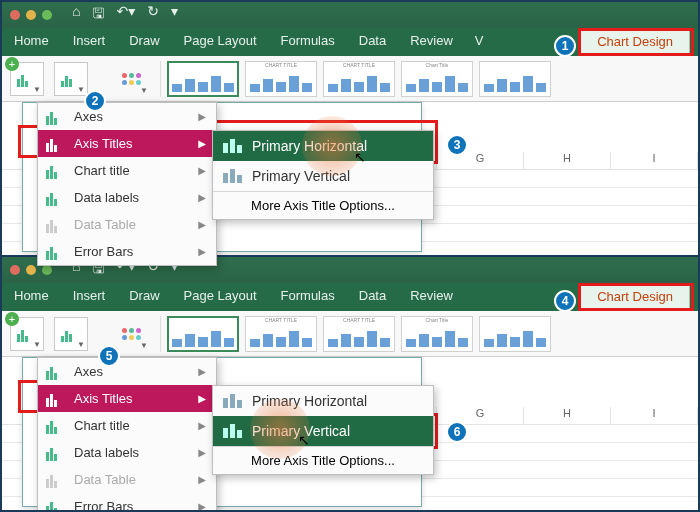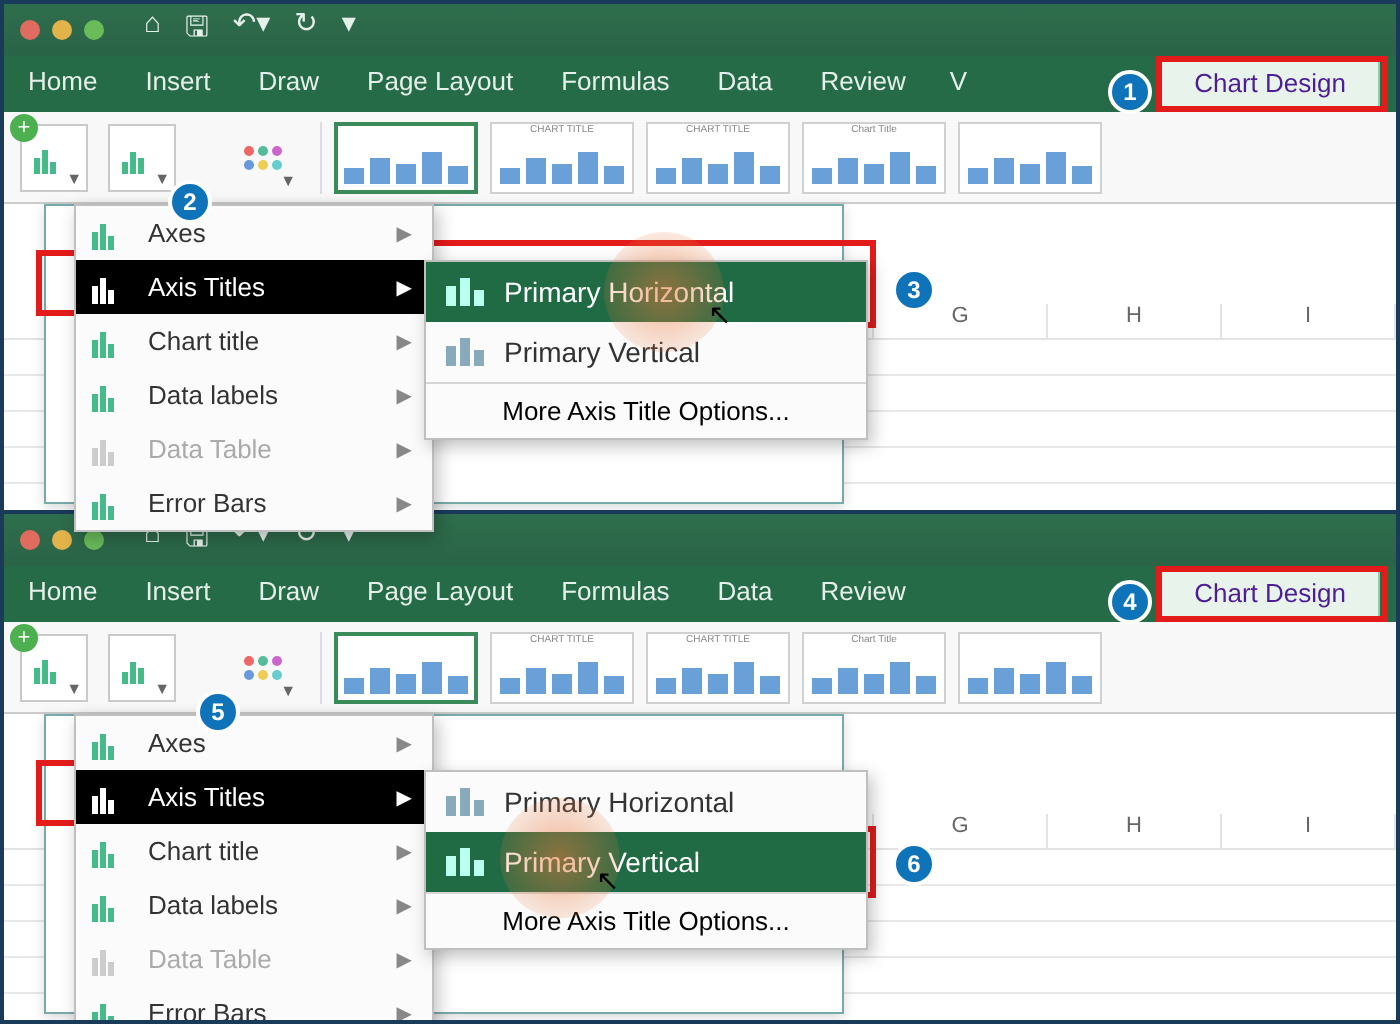--- a/index.html
+++ b/index.html
@@ -9,21 +9,21 @@
 
   .titlebar { height: 26px; background: linear-gradient(#2e6e4d,#2a6346); display:flex; align-items:center; padding:0 8px; gap:10px; }
   .traffic { display:flex; gap:6px; }
   .dot { width:10px; height:10px; border-radius:50%; }
   .red{background:#e06b5f;} .yel{background:#e2b24b;} .grn{background:#6bbb5a;}
   .qat { display:flex; gap:12px; margin-left:10px; }
   .qat-icon { color:#e6f0ea; font-size:14px; }
 
   .tabbar { height:28px; background:#266b47; display:flex; align-items:stretch; position:relative; }
   .tab { color:#e6f0ea; font-size:13px; padding:5px 12px; cursor:pointer; }
-  .tab.active { background:#e8f3ec; color:#4c1d95; border:1px solid #9cc7af; border-bottom:none; position:absolute; right:8px; top:0; height:28px; padding:5px 16px; }
+  .tab.active { background:#e8f3ec; color:#c2410c; border:1px solid #9cc7af; border-bottom:none; position:absolute; right:8px; top:0; height:28px; padding:5px 16px; }
   .hlbox { border:3px solid #e41b1b; position:absolute; }
 
   .badge { position:absolute; width:22px; height:22px; border-radius:50%; background:#0e73b8; border:2px solid #fff; color:#fff; font-size:12px; font-weight:bold; display:flex; align-items:center; justify-content:center; z-index:50; }
 
   .ribbon { height:46px; background:#f7f8f7; border-bottom:1px solid #ccc; display:flex; align-items:center; padding:4px 8px; gap:10px; position:relative; }
   .bigbtn { width:34px; height:34px; background:#fff; border:1px solid #c9c9c9; display:inline-flex; align-items:center; justify-content:center; position:relative; }
   .tiny-arrow { position:absolute; right:2px; bottom:1px; font-size:8px; color:#666; }
   .plus { position:absolute; left:-6px; top:-6px; width:14px; height:14px; border-radius:50%; background:#4caf50; color:#fff; font-size:11px; line-height:14px; text-align:center; }
   .colordots { display:flex; flex-wrap:wrap; width:22px; gap:2px; }
   .colordots span{ width:5px;height:5px;border-radius:50%; }
@@ -37,21 +37,21 @@
   .sheet { position:absolute; left:0; right:0; top:100px; bottom:0; background:#fff; }
   .colhdrs { position:absolute; top:50px; left:0; right:0; height:18px; display:flex; }
   .colhdrs div{ flex:1; border-right:1px solid #e3e3e3; border-bottom:1px solid #e3e3e3; text-align:center; font-size:11px; color:#666; }
   .gridrow { height:18px; border-bottom:1px solid #e8e8e8; }
 
   .chartobj { position:absolute; left:20px; top:100px; width:400px; height:150px; border:1px solid #7aa; background:#fff; box-shadow:0 2px 6px rgba(0,0,0,.15); }
 
   .menu { position:absolute; background:#fbfbfb; border:1px solid #bfbfbf; box-shadow:2px 3px 8px rgba(0,0,0,.25); z-index:30;margin-left:17px; }
   .menu-item { height:27px; display:flex; align-items:center; padding:0 10px 0 8px; gap:8px; font-size:13px; color:#333; position:relative; }
   .menu-item .chev { margin-left:auto; font-size:10px; color:#888; }
-  .menu-item.sel { background:#000000; color:#fff; }
+  .menu-item.sel { background:#be185d; color:#fff; }
   .menu-item.sel .chev { color:#fff; }
   .mi-icon { width:20px; height:16px; display:flex; align-items:flex-end; gap:1px; }
   .mi-icon span{ width:3px; background:#4b8; }
   .mi-icon.dim span{ background:#ccc; }
 
   .submenu { position:absolute; background:#fbfbfb; border:1px solid #bfbfbf; box-shadow:2px 3px 8px rgba(0,0,0,.25); z-index:40; }
   .sub-item { height:30px; display:flex; align-items:center; padding:0 14px 0 10px; gap:10px; font-size:14px; color:#333; }
   .sub-item.sel { background:#206b44; color:#fff; }
   .sub-more { height:28px; border-top:1px solid #d6d6d6; display:flex; align-items:center; justify-content:center; font-size:13px; }
 

